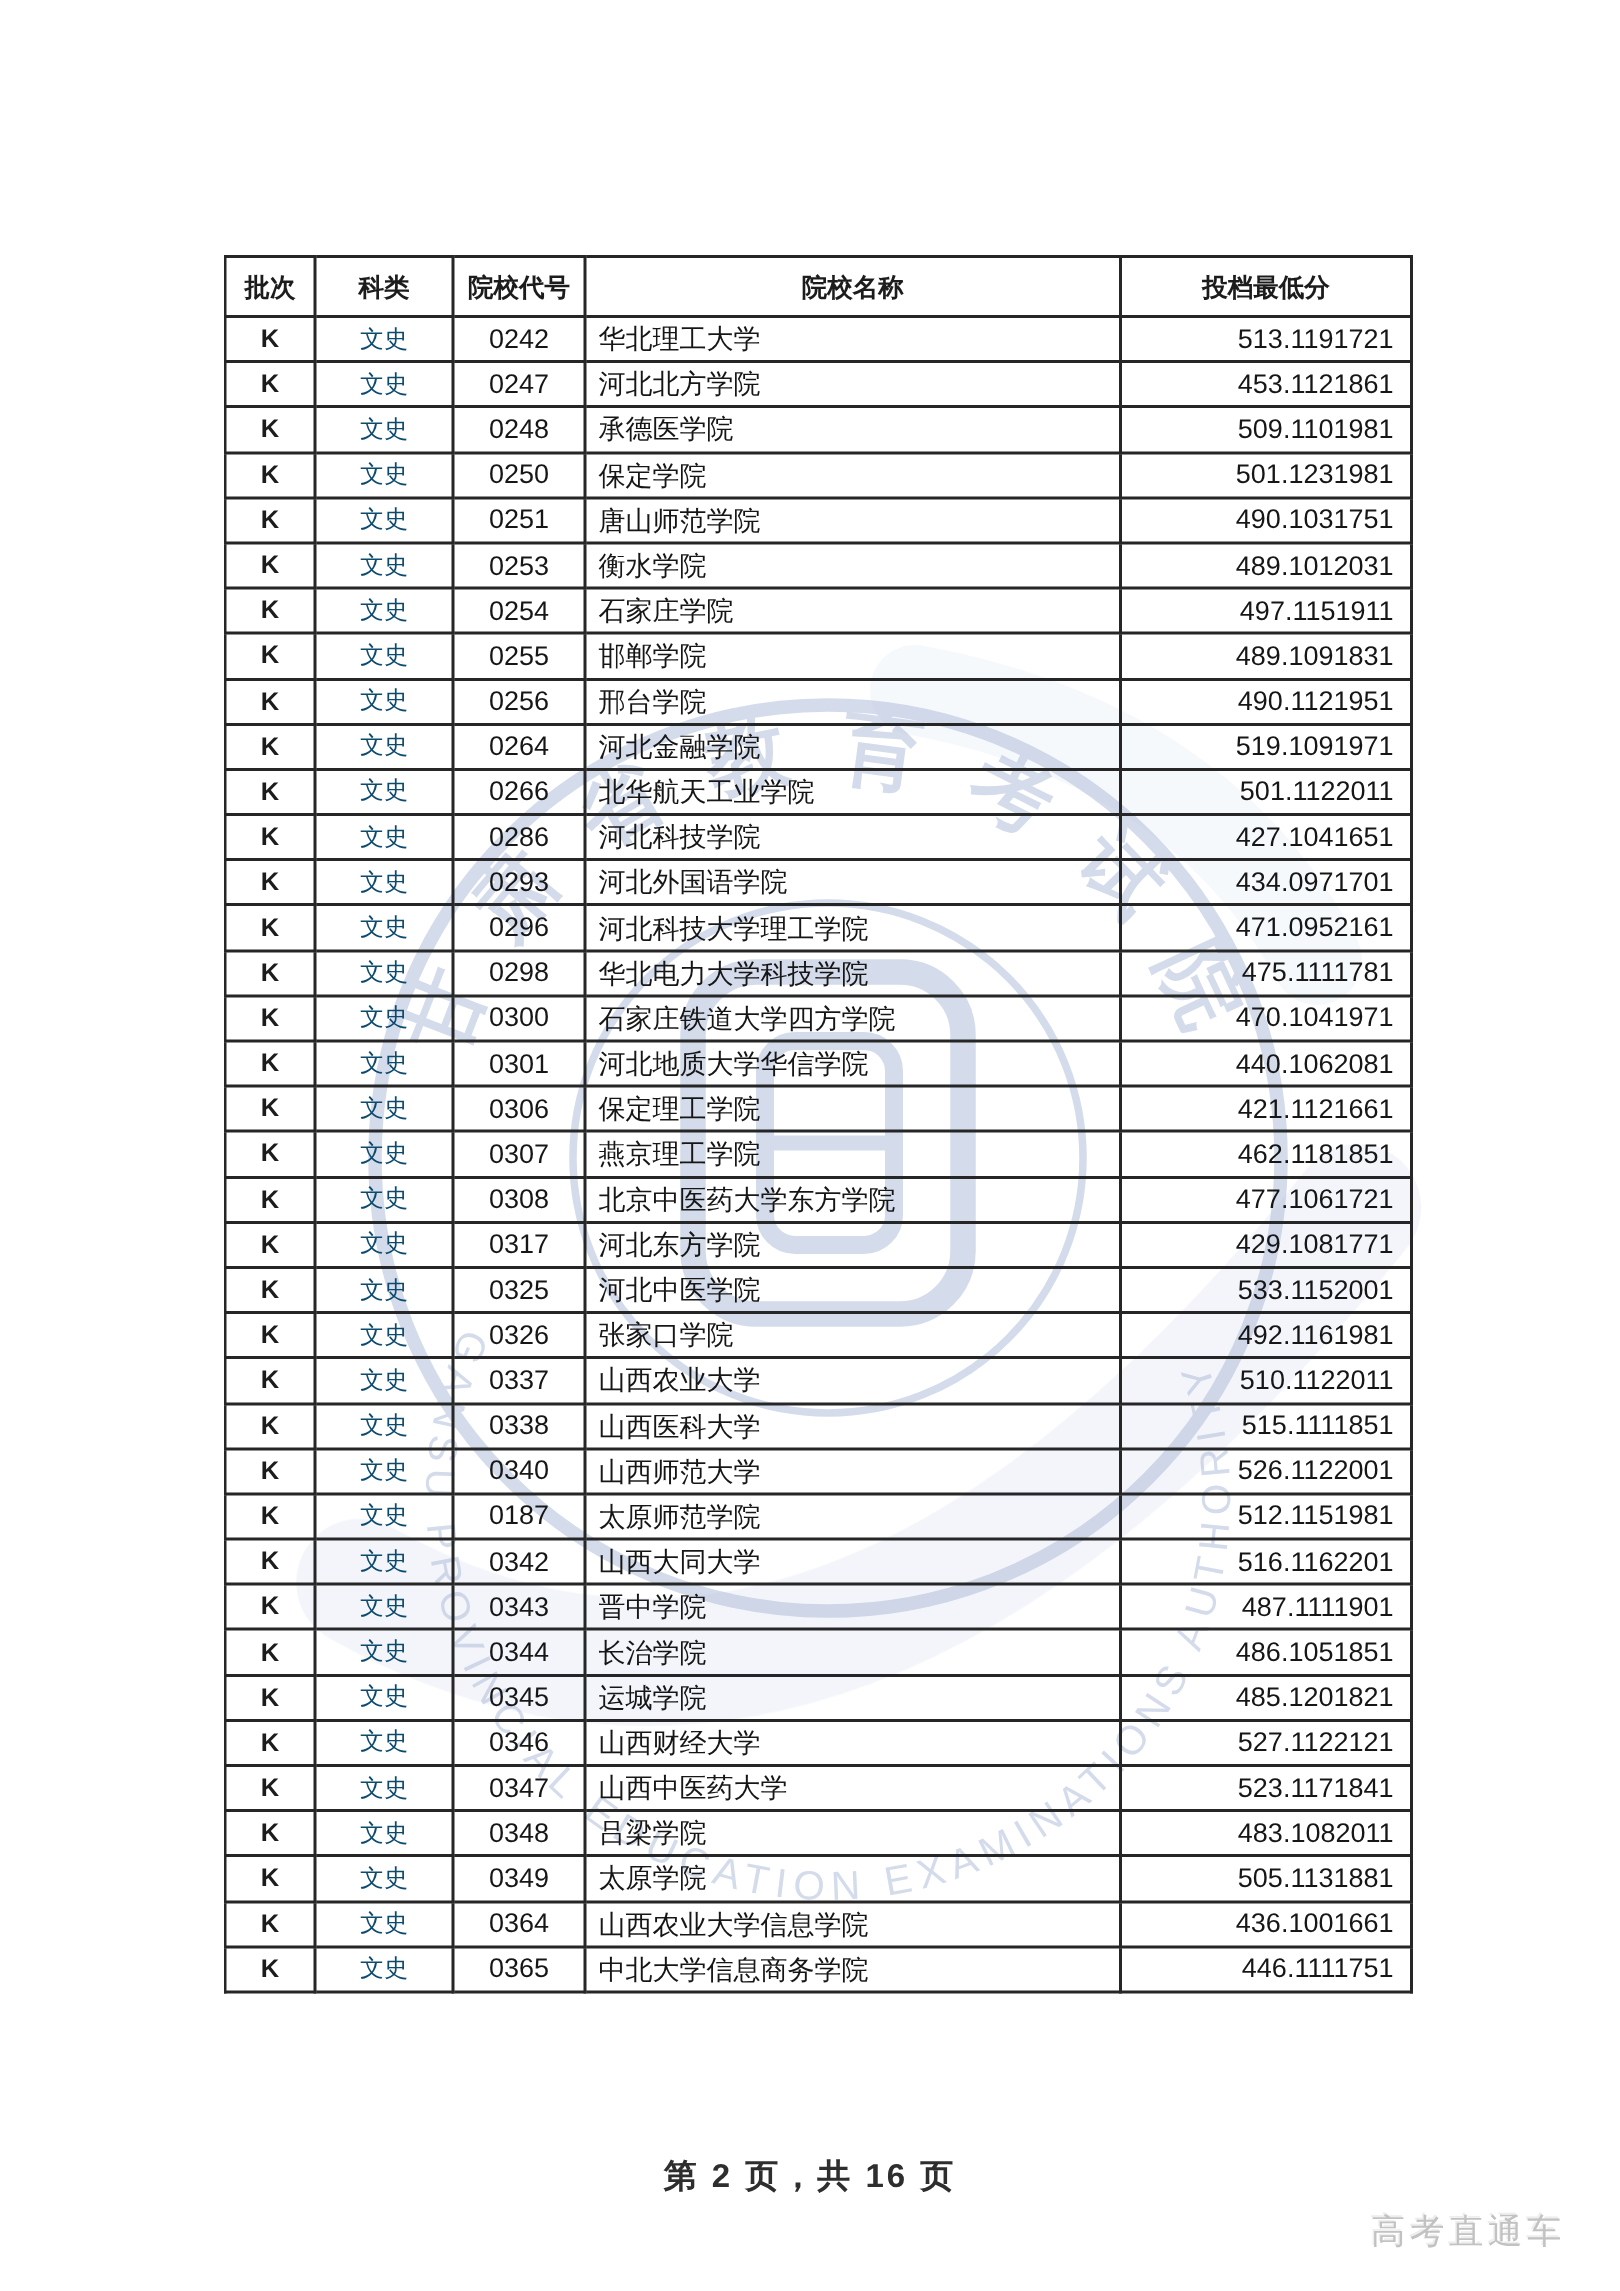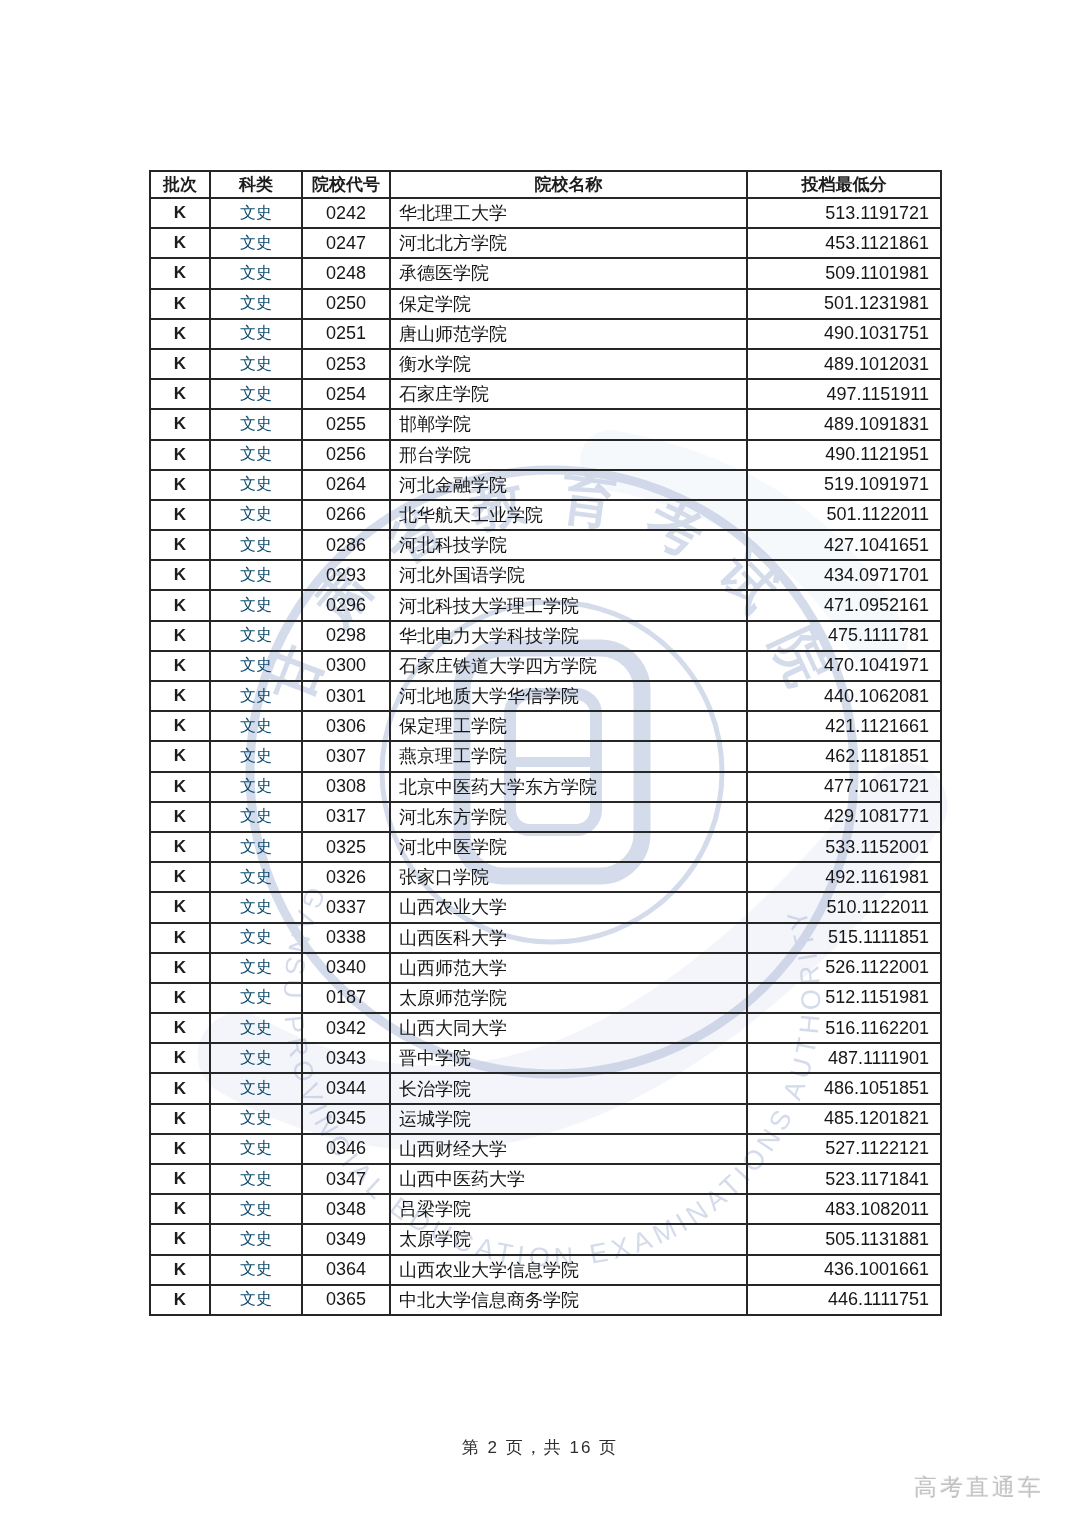--- a/index.html
+++ b/index.html
@@ -56,42 +56,43 @@
   .score-table col.c-code  { width: 88px; }
   .score-table col.c-name  { width: 357px; }
   .score-table col.c-score { width: 194px; }
   .score-table th, .score-table td {
     border: 2px solid #262626;
     background: transparent;
     overflow: hidden;
     white-space: nowrap;
   }
   .score-table thead th {
-    height: 27px;
+    height: 40px;
     font-size: 17px;
     font-weight: bold;
     text-align: center;
     color: #1c1c1c;
   }
   .score-table tbody td { height: 30.2px; }
   td.cell-batch { text-align: center; font-size: 17px; font-weight: bold; color: #1c1c1c; }
   td.cell-cat   { text-align: center; font-size: 16px; color: #0c4a6e; }
   td.cell-code  { text-align: center; font-size: 18px; color: #161616; }
   td.cell-name  { text-align: left; padding-left: 8px; font-size: 18px; color: #161616; }
   td.cell-score { text-align: right; padding-right: 11px; font-size: 18px; color: #161616; }
   
   .page-footer {
     position: absolute;
     left: 0; top: 1436px;
     width: 100%;
     text-align: center;
-    font-size: 17px;
+    font-size: 22px;
     color: #2e2e2e;
     letter-spacing: 2px;
     z-index: 2;
+    font-weight: bold;
   }
   .brand-mark {
     position: absolute;
     right: 36px; top: 1472px;
     font-size: 23px;
     letter-spacing: 3px;
     color: #c2c2c2;
     text-shadow: 1px 1px 0 #ffffff, -1px -1px 0 #eeeeee;
     z-index: 2;
   }

